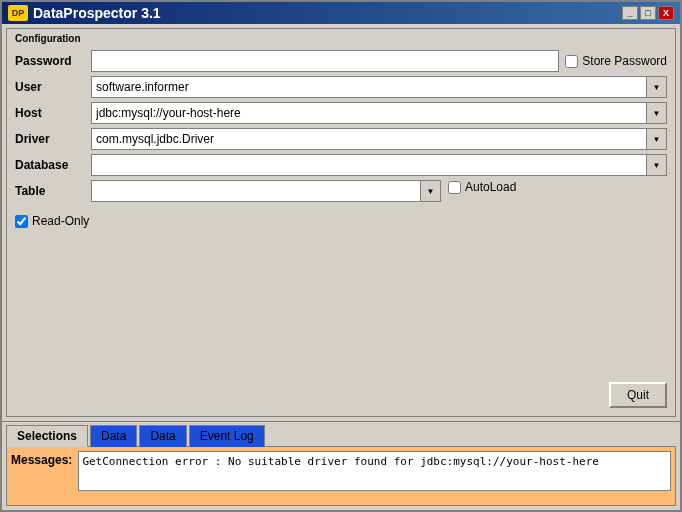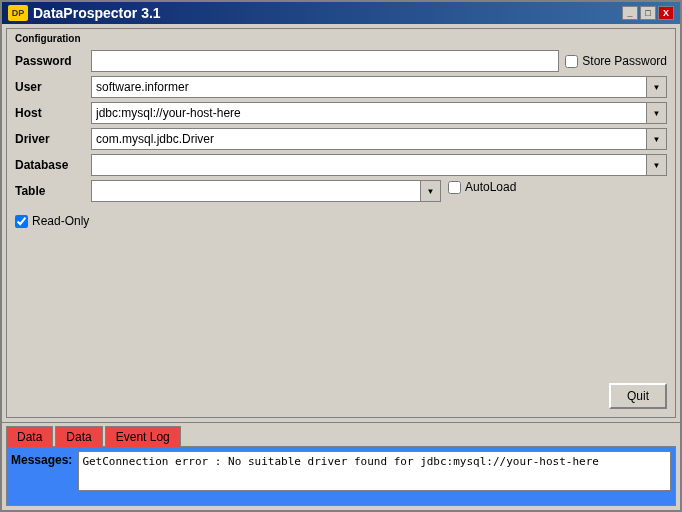--- a/index.html
+++ b/index.html
@@ -208,35 +208,35 @@
       display: flex;
       gap: 0;
       padding: 2px 4px 0 4px;
       background: #d4d0c8;
       border-top: 1px solid #808080;
     }
     .tab {
       padding: 3px 10px;
       border: 1px solid #808080;
       border-bottom: none;
-      background: #ef4444;
+      background: #1d4ed8;
       cursor: pointer;
       font-size: 12px;
       margin-right: 2px;
       position: relative;
       top: 1px;
     }
     .tab.active {
       background: #d4d0c8;
       border-bottom: 1px solid #d4d0c8;
       font-weight: bold;
       z-index: 1;
     }
     .messages-panel {
-      background: #3b82f6;
+      background: #fdba74;
       border: 1px solid #808080;
       border-top: 1px solid #808080;
       margin: 0 4px 4px 4px;
       padding: 4px;
       height: 60px;
       display: flex;
       align-items: flex-start;
       gap: 6px;
     }
     .messages-label {
@@ -342,20 +342,21 @@
 
       <div class="spacer"></div>
 
       <button class="quit-btn">Quit</button>
     </div>
   </div>
 
   <div class="bottom-section">
 
     <div class="tabs-bar">
+      <div class="tab active">Selections</div>
       <div class="tab">Data</div>
       <div class="tab">Data</div>
       <div class="tab">Event Log</div>
     </div>
 
     <div class="messages-panel">
       <span class="messages-label">Messages:</span>
       <div class="messages-box">
         <span>GetConnection error : No suitable driver found for jdbc:mysql://your-host-here</span>
       </div>

